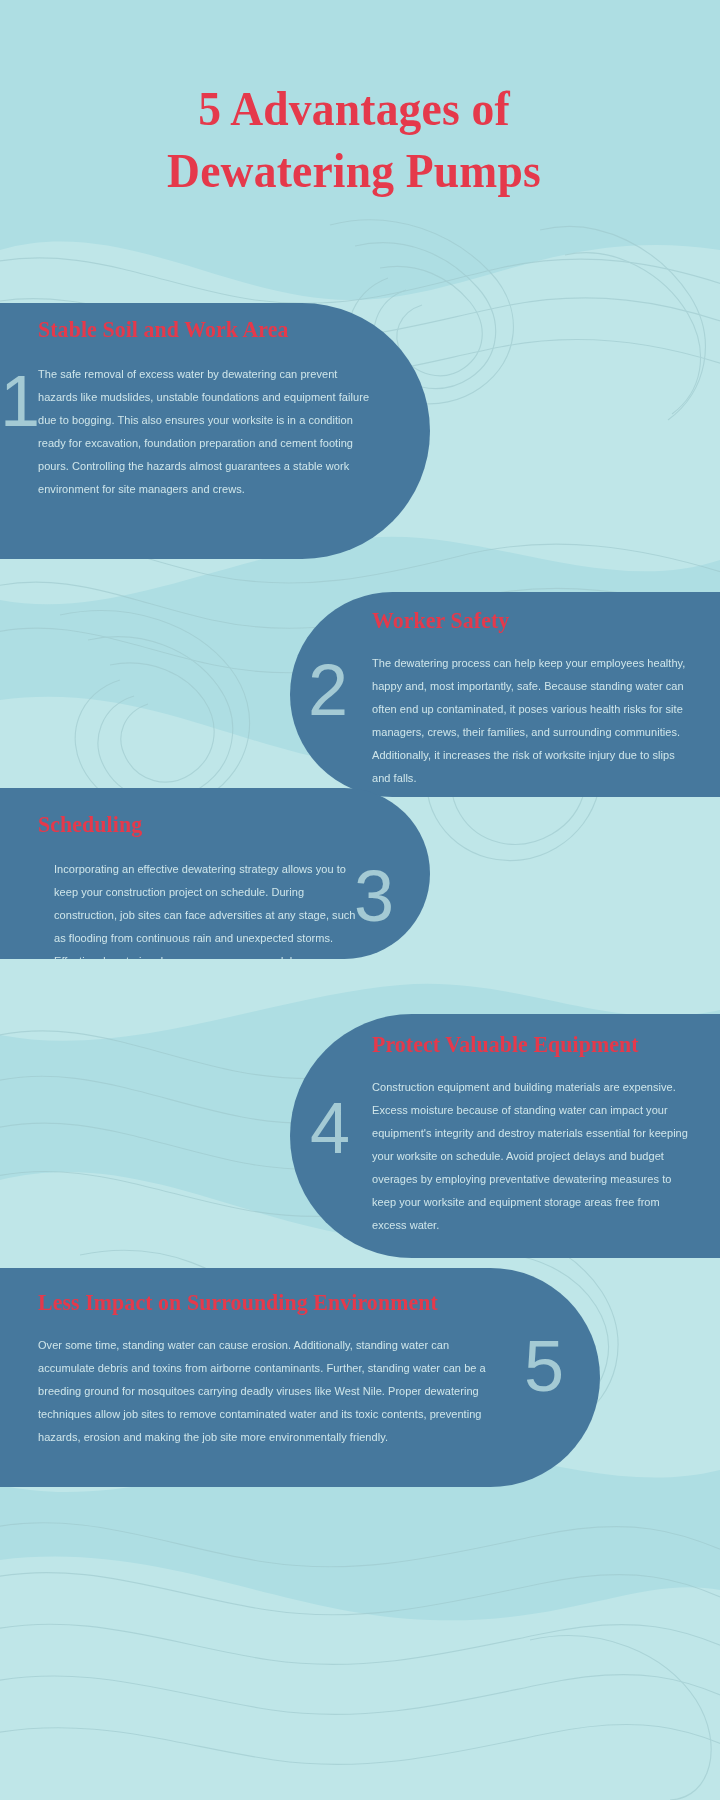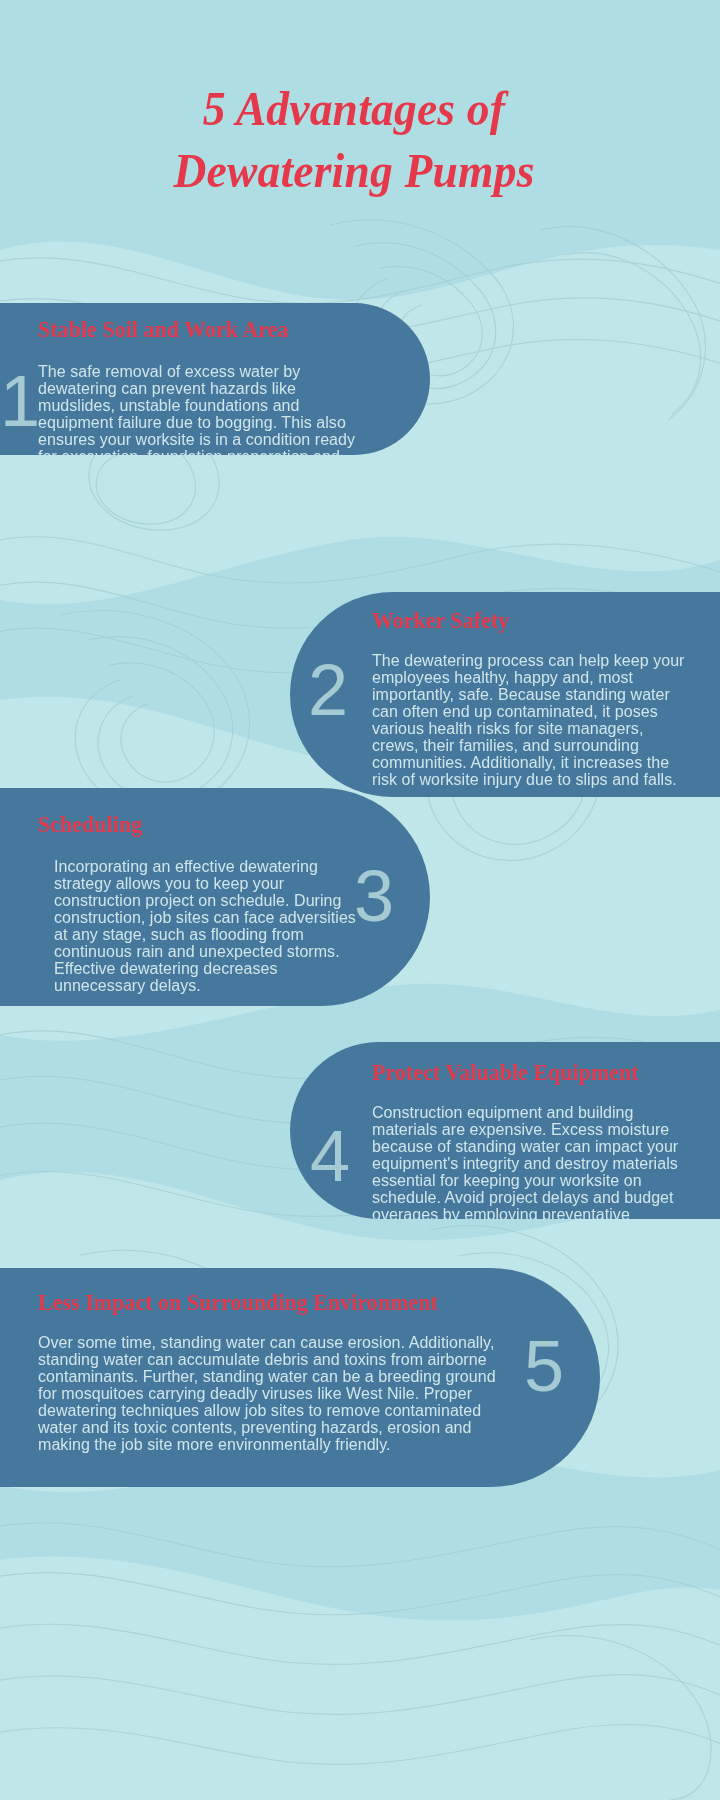--- a/index.html
+++ b/index.html
@@ -26,21 +26,20 @@
   }
 
   
   .title-block {
     position: absolute;
     top: 78px;
     left: 0;
     width: 708px;
     text-align: center;
     z-index: 5;
-    font-style: italic;
   }
   .title-line {
     font-family: "Liberation Serif", serif;
     font-weight: bold;
     font-size: 49px;
     line-height: 62px;
     color: #e5394b;
     letter-spacing: 0.2px;
     transform: scaleX(0.93);
   }
@@ -72,22 +71,22 @@
     line-height: 26px;
     letter-spacing: 0.1px;
     transform: scaleX(0.95);
     transform-origin: left center;
     white-space: nowrap;
   }
 
   .card-body {
     position: absolute;
     color: #cfe6ea;
-    font-size: 16px;
-    line-height: 17px;
+    font-size: 11px;
+    line-height: 23px;
     letter-spacing: 0.05px;
   }
 
   .card-number {
     position: absolute;
     color: #bfe2e4;
     font-family: "Liberation Sans", sans-serif;
     font-weight: 300;
     font-size: 72px;
     line-height: 72px;
@@ -154,39 +153,39 @@
     <path d="M-20,1736 C88,1712 178,1746 274,1760 C371,1774 457,1752 545,1734 C639,1714 689,1728 740,1752"></path>
     <path d="M530,1640 C600,1624 666,1654 696,1700 C724,1744 712,1798 670,1800"></path>
   </g>
 </svg>
 
 <div class="title-block">
   <div class="title-line">5 Advantages of</div>
   <div class="title-line">Dewatering Pumps</div>
 </div>
 
-<div class="card left" id="card-1" style="top:303px;width:430px;height:152px;">
+<div class="card left" id="card-1" style="top:303px;width:430px;height:256px;">
   <div class="card-heading abs" style="top:14px;left:38px;">Stable Soil and Work Area</div>
   <div class="card-body abs" style="top:60px;left:38px;width:332px;">The safe removal of excess water by dewatering can prevent hazards like mudslides, unstable foundations and equipment failure due to bogging. This also ensures your worksite is in a condition ready for excavation, foundation preparation and cement footing pours. Controlling the hazards almost guarantees a stable work environment for site managers and crews.</div>
   <div class="card-number abs" style="top:62px;right:34px;">1</div>
 </div>
 
 <div class="card right" id="card-2" style="top:560px;width:430px;height:205px;margin-top:32px;">
   <div class="card-heading abs" style="top:16px;left:82px;">Worker Safety</div>
   <div class="card-body abs" style="top:60px;left:82px;width:320px;">The dewatering process can help keep your employees healthy, happy and, most importantly, safe. Because standing water can often end up contaminated, it poses various health risks for site managers, crews, their families, and surrounding communities. Additionally, it increases the risk of worksite injury due to slips and falls.</div>
   <div class="card-number abs" style="top:62px;left:18px;">2</div>
 </div>
 
-<div class="card left" id="card-3" style="top:788px;width:430px;height:218px;">
+<div class="card left" id="card-3" style="top:788px;width:430px;height:171px;">
   <div class="card-heading abs" style="top:24px;left:38px;">Scheduling</div>
   <div class="card-body abs" style="top:70px;left:54px;width:302px;">Incorporating an effective dewatering strategy allows you to keep your construction project on schedule. During construction, job sites can face adversities at any stage, such as flooding from continuous rain and unexpected storms. Effective dewatering decreases unnecessary delays.</div>
   <div class="card-number abs" style="top:72px;right:36px;">3</div>
 </div>
 
-<div class="card right" id="card-4" style="top:1042px;width:430px;height:177px;">
+<div class="card right" id="card-4" style="top:1014px;width:430px;height:244px;">
   <div class="card-heading abs" style="top:18px;left:82px;">Protect Valuable Equipment</div>
   <div class="card-body abs" style="top:62px;left:82px;width:320px;">Construction equipment and building materials are expensive. Excess moisture because of standing water can impact your equipment's integrity and destroy materials essential for keeping your worksite on schedule. Avoid project delays and budget overages by employing preventative dewatering measures to keep your worksite and equipment storage areas free from excess water.</div>
   <div class="card-number abs" style="top:78px;left:20px;">4</div>
 </div>
 
 <div class="card left" id="card-5" style="top:1268px;width:600px;height:219px;">
   <div class="card-heading abs" style="top:22px;left:38px;">Less Impact on Surrounding Environment</div>
   <div class="card-body abs" style="top:66px;left:38px;width:470px;">Over some time, standing water can cause erosion. Additionally, standing water can accumulate debris and toxins from airborne contaminants. Further, standing water can be a breeding ground for mosquitoes carrying deadly viruses like West Nile. Proper dewatering techniques allow job sites to remove contaminated water and its toxic contents, preventing hazards, erosion and making the job site more environmentally friendly.</div>
   <div class="card-number abs" style="top:62px;right:36px;">5</div>
 </div>

